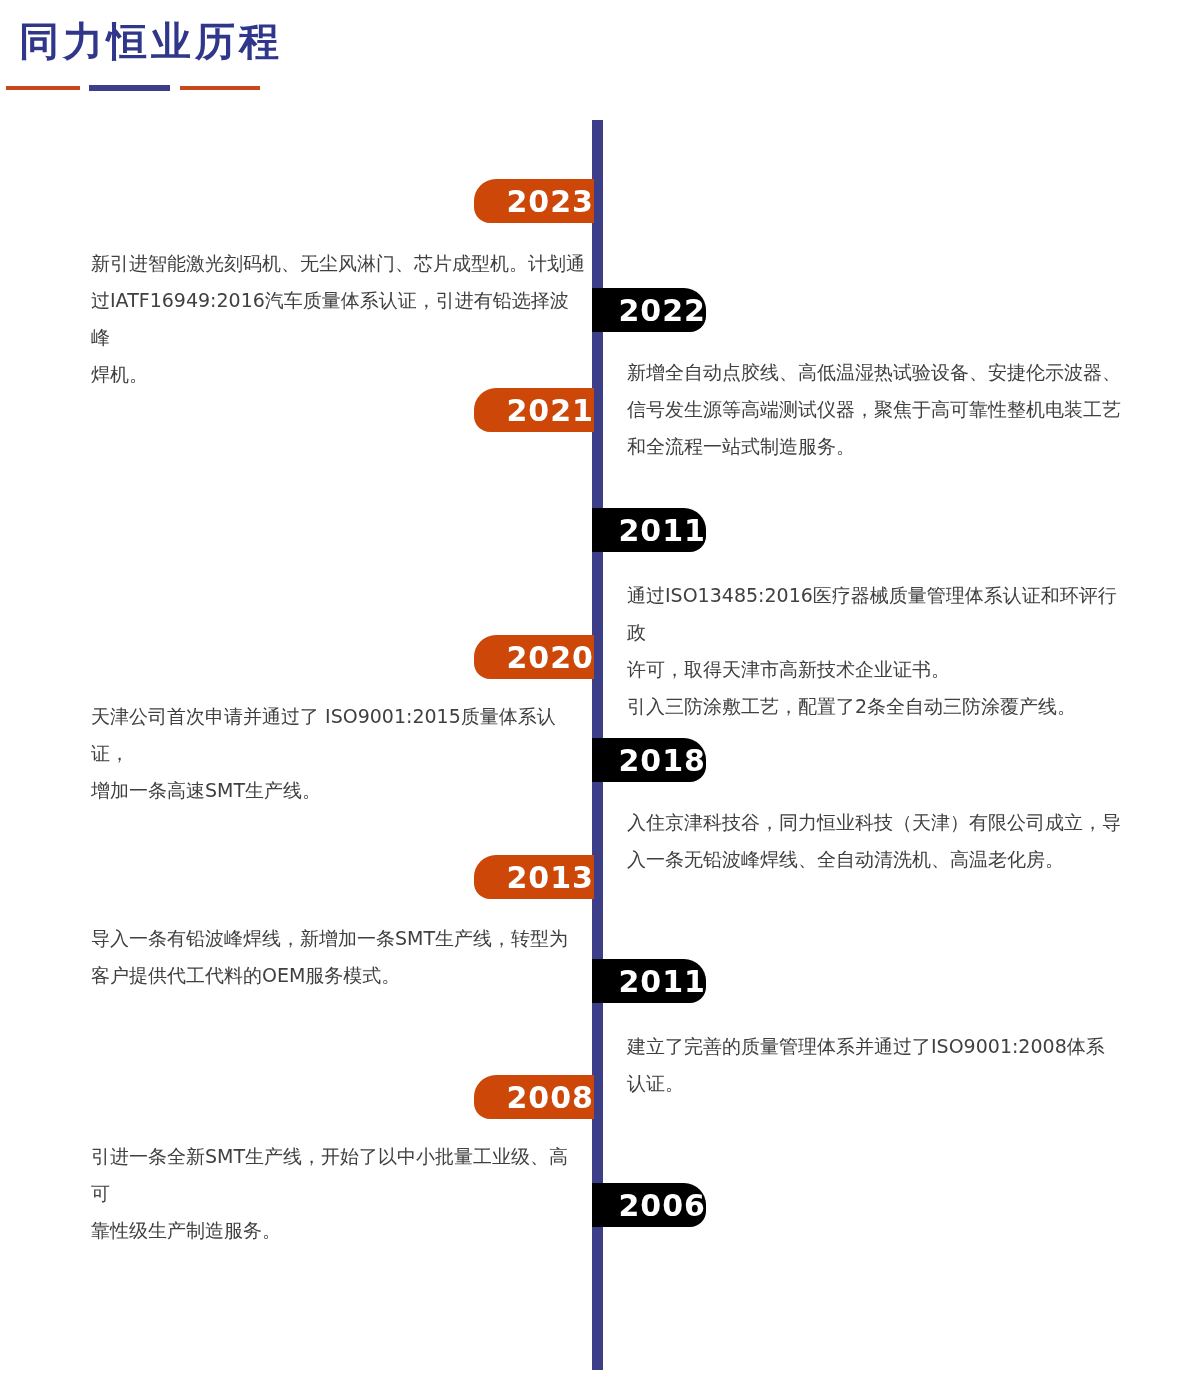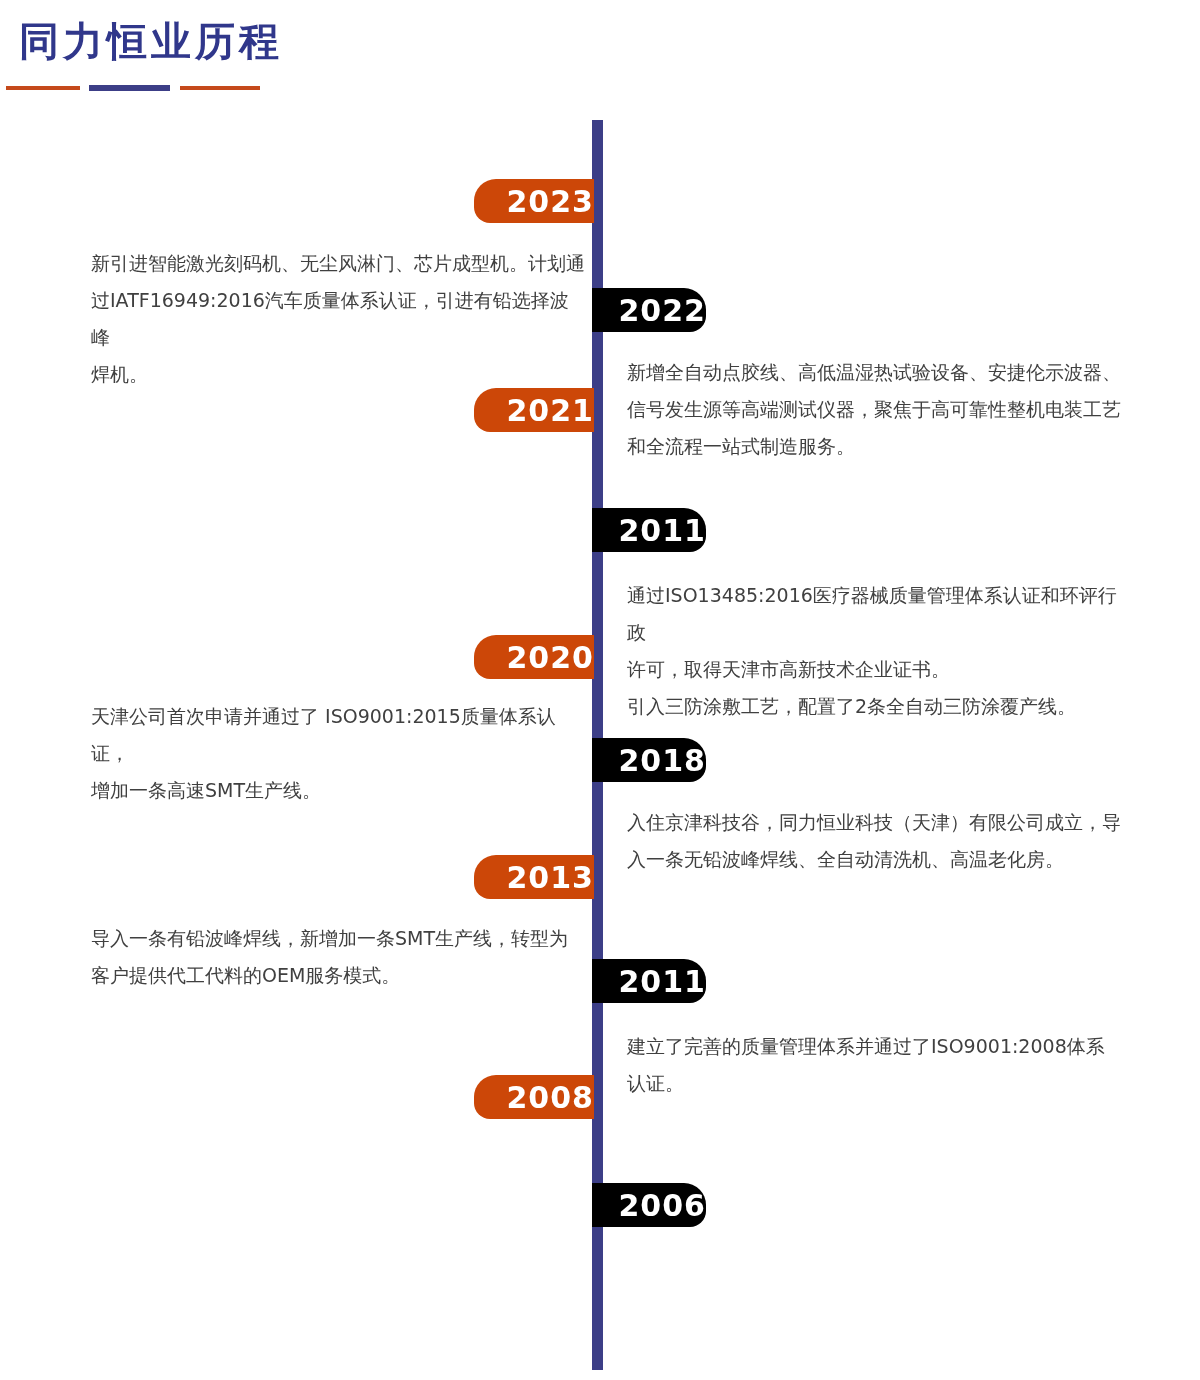--- a/index.html
+++ b/index.html
@@ -79,16 +79,18 @@
 
   <div class="badge left" style="top:855px">2013</div>
   <div class="desc left" style="top:920px">导入一条有铅波峰焊线，新增加一条SMT生产线，转型为
 客户提供代工代料的OEM服务模式。</div>
 
   <div class="badge right" style="top:959px">2011</div>
   <div class="desc right" style="top:1028px">建立了完善的质量管理体系并通过了ISO9001:2008体系
 认证。</div>
 
   <div class="badge left" style="top:1075px">2008</div>
+  <div class="desc left" style="top:1138px">引进一条全新SMT生产线，开始了以中小批量工业级、高可
+靠性级生产制造服务。</div>
 
   <div class="badge right" style="top:1183px">2006</div>
 
 </div>
 
 </body></html>

